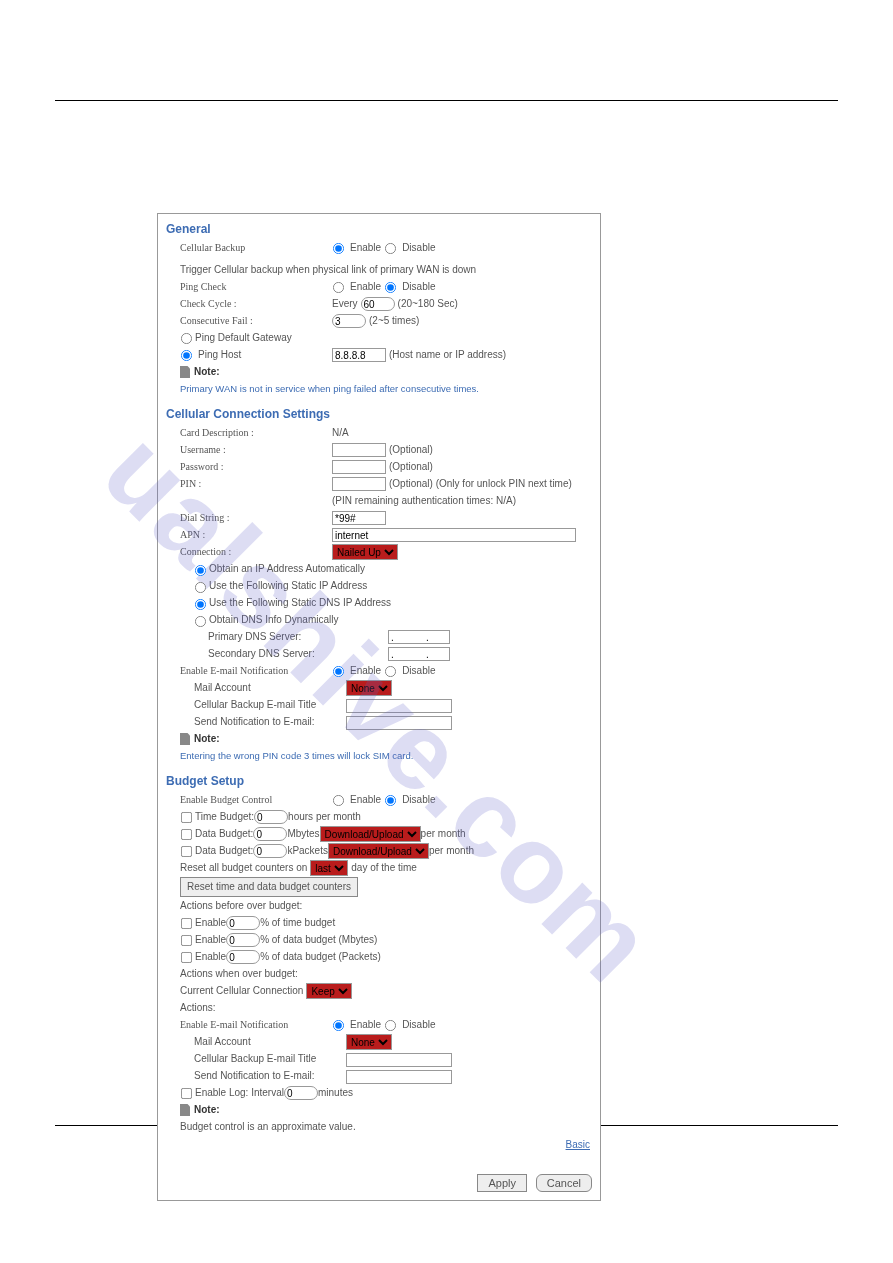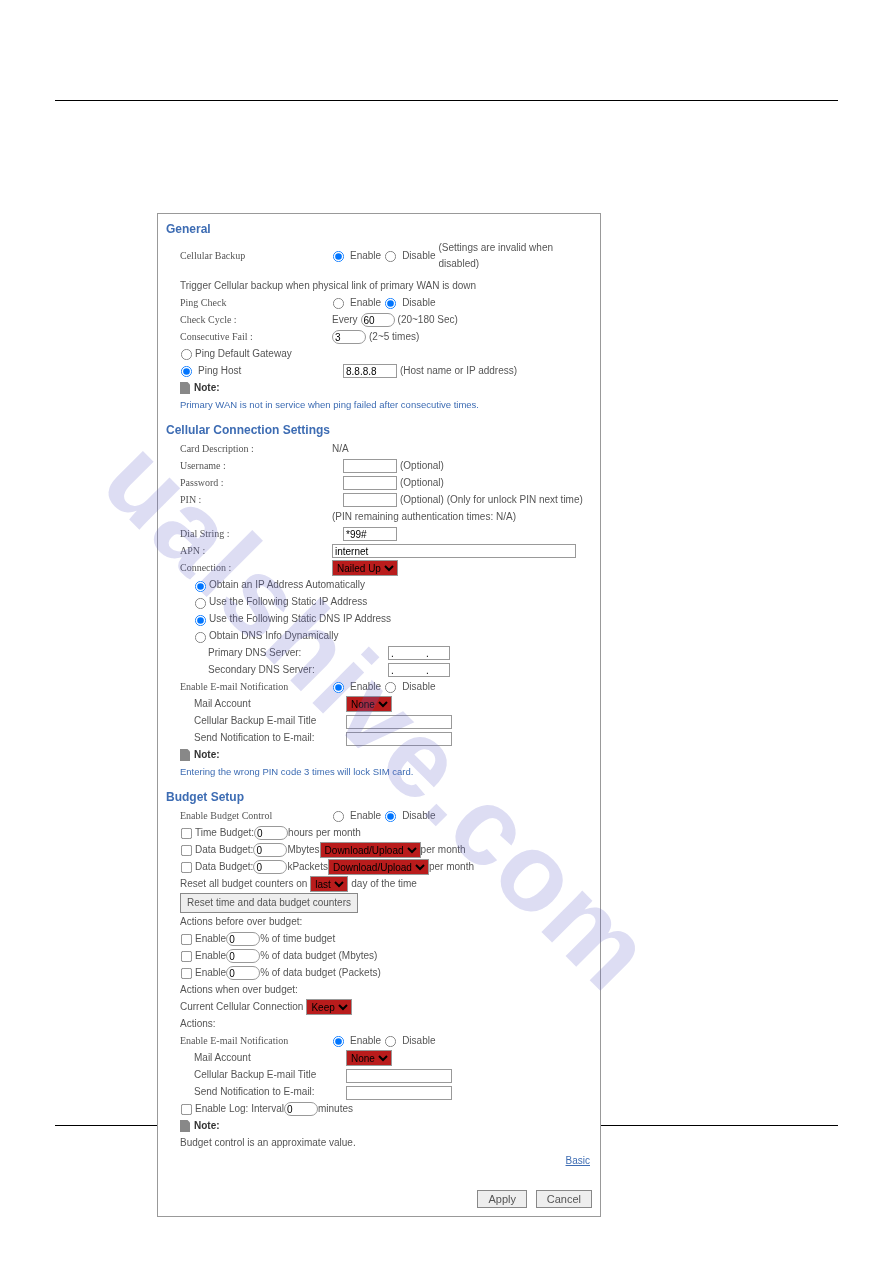--- a/index.html
+++ b/index.html
@@ -68,21 +68,21 @@
     align-items: center;
     gap: 3px;
   }
   input[type=text] {
     border: 1px solid #999;
     font-size: 10px;
     height: 14px;
     padding: 0 2px;
   }
   .input-tiny { width: 34px; border-radius: 7px; }
-  .input-sm { width: 54px; margin-left: 11px; }
+  .input-sm { width: 54px; }
   .input-med { width: 106px; }
   .input-ip { width: 62px; text-align:center; letter-spacing:6px; }
   .input-apn { width: 244px; }
   select {
     border:1px solid #999;
     font-size:10px;
     height:16px;
     background:#b91c1c;
   }
   .btn {
@@ -153,21 +153,20 @@
 
     <div class="section-title">General</div>
 
     <div class="row indent1">
       <div class="label-col">Cellular Backup</div>
       <div class="field-col">
         <input type="radio" checked="" style="">
         <span>Enable</span>
         <input type="radio" style="">
         <span>Disable</span>
-        <span>(Settings are invalid when disabled)</span>
       </div>
     </div>
 
     <div class="row indent1" style="margin-top:6px;">
       <span>Trigger Cellular backup when physical link of primary WAN is down</span>
     </div>
 
     <div class="row indent1">
       <div class="label-col">Ping Check</div>
       <div class="field-col">
@@ -446,17 +445,17 @@
       <span>Note:</span>
     </div>
     <div class="row indent1">Budget control is an approximate value.</div>
 
     <div class="basic-link">
       <a>Basic</a>
     </div>
 
     <div class="footer-btns">
       <span class="btn btn-wide">Apply</span>
-      <span class="btn btn-wide" style="margin-left:6px;">Cancel</span>
+      <span class="btn btn-wide" style="margin-left:6px;border-radius:6px;">Cancel</span>
     </div>
 
   </div>
 </div>
 
 </body></html>

